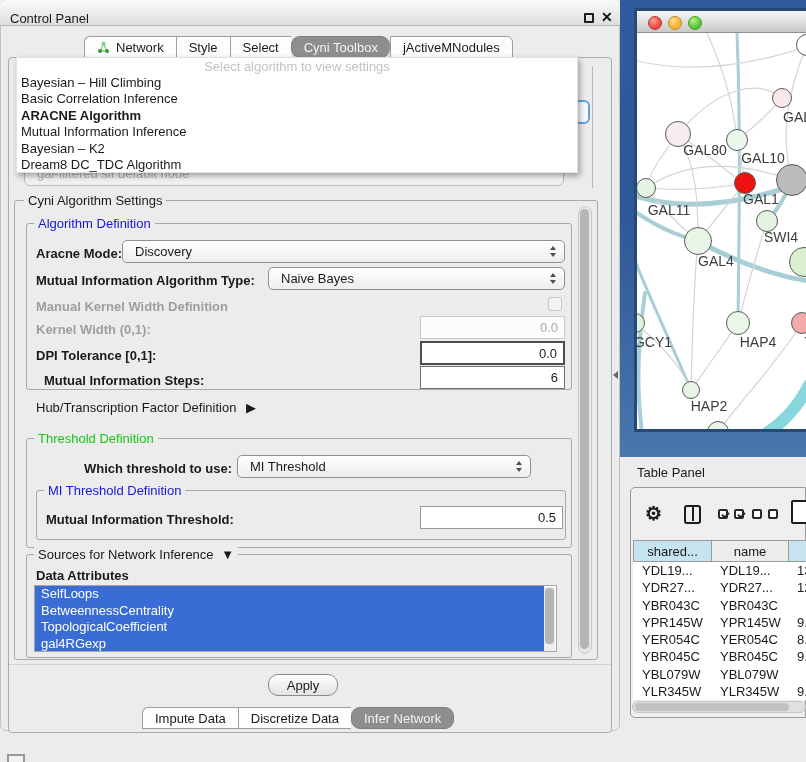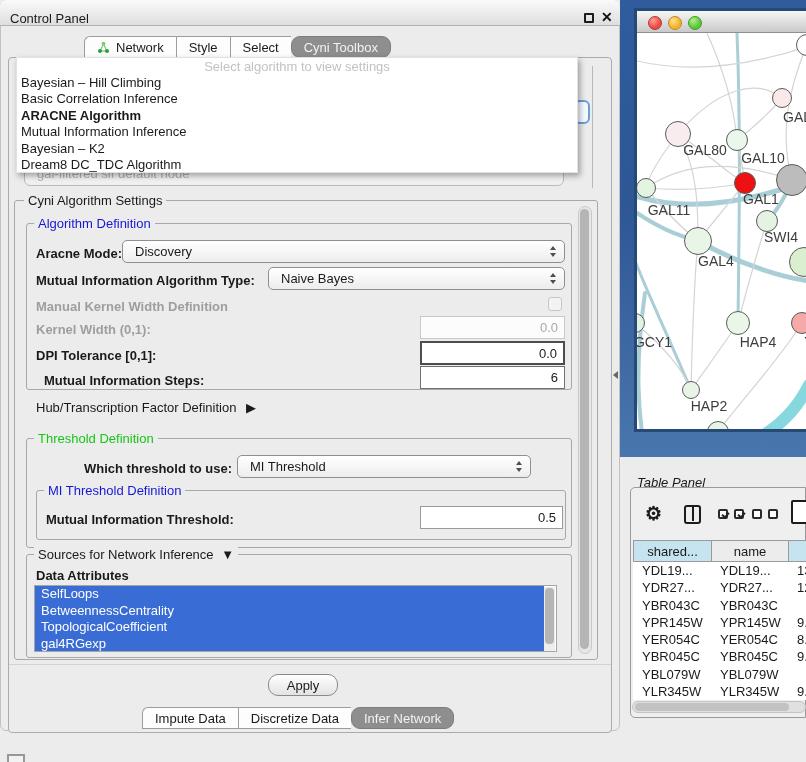--- a/index.html
+++ b/index.html
@@ -85,21 +85,21 @@
   .tl{position:absolute;top:5px;width:12px;height:12px;border-radius:50%;}
   .tl.red{left:11px;background:radial-gradient(circle at 35% 30%,#ff9e95,#ee4c42 60%);border:1px solid #a83a32;}
   .tl.yel{left:31px;background:radial-gradient(circle at 35% 30%,#ffe08a,#f6b22e 60%);border:1px solid #b8891e;}
   .tl.grn{left:51px;background:radial-gradient(circle at 35% 30%,#b3f08e,#5cc838 60%);border:1px solid #3f9a27;}
   .net-content{left:0;top:22px;width:169px;height:396px;overflow:hidden;background:#fff;}
   .node{position:absolute;border-radius:50%;border:1.5px solid #5a5a5a;box-sizing:border-box;}
   .nlabel{position:absolute;transform:translateX(-50%);font-size:14px;color:#3d3d3d;white-space:nowrap;}
 
   
   .tp-strip{left:620px;top:457px;width:186px;height:305px;background:#ececec;}
-  .tp-title{left:637px;top:475px;font-style:italic;}
+  .tp-title{left:637px;top:465px;}
   .tp-box{left:630px;top:487px;width:176px;height:231px;border:1px solid #9a9a9a;border-radius:5px 0 0 5px;background:#efefef;}
   .gear{left:645px;top:502px;font-size:19px;font-weight:bold;color:#1c1c1c;}
   .colsel{left:684px;top:505px;width:17px;height:19px;border:2.5px solid #1c1c1c;border-radius:3px;}
   .colsel:before{content:"";position:absolute;left:5.5px;top:0;width:2.5px;height:14px;background:#1c1c1c;}
   .cbx{position:absolute;width:10px;height:10px;border:2px solid #2a2a2a;border-radius:2px;background:#fff;}
   .cbx.on:before{content:"";position:absolute;left:1.5px;top:0.5px;width:5px;height:3px;
                  border-left:2px solid #222;border-bottom:2px solid #222;transform:rotate(-50deg);}
   .fileic{left:791px;top:500px;width:18px;height:24px;border:2.5px solid #1c1c1c;border-radius:2px;background:#fff;}
   .thead{left:633px;top:540px;display:grid;grid-template-columns:78px 77px 40px;height:22px;}
   .th{border:1px solid #9a9a9a;margin-right:-1px;display:flex;align-items:center;justify-content:center;background:#ececec;}
@@ -140,20 +140,23 @@
         <span>Network</span>
       </div>
       <div class="tab">
         <span>Style</span>
       </div>
       <div class="tab">
         <span>Select</span>
       </div>
       <div class="tab sel">
         <span>Cyni Toolbox</span>
+      </div>
+      <div class="tab">
+        <span>jActiveMNodules</span>
       </div>
     </div>
 
   <div class="abs panel-outer"></div>
   <div class="abs ghost-vline"></div>
   <div class="abs focus-ring"></div>
   <div class="abs ghost-combo">gal-filtered sif default node</div>
 
   <div class="abs popup">
     <div class="popup-prompt">Select algorithm to view settings</div>

